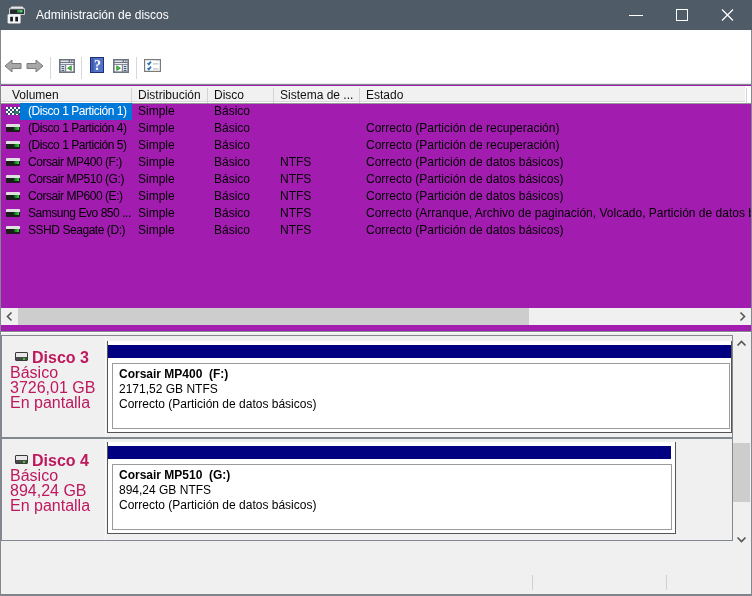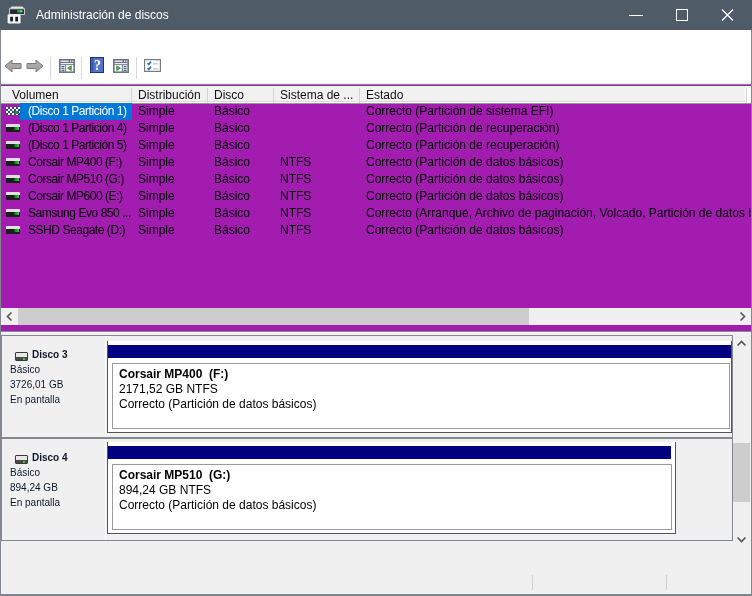--- a/index.html
+++ b/index.html
@@ -32,21 +32,21 @@
 .dicon:after { content:""; position:absolute; right:1px; top:3px; width:5px; height:3px; background:linear-gradient(90deg,#0f5f1f,#35d53a); }
 .hatch { top:4px; left:5px; width:14px; height:8px; background:conic-gradient(#2c4d72 25%,#fff 0 50%,#2c4d72 0 75%,#fff 0) 0 0/4px 4px; }
 .hatch:after { content:""; position:absolute; right:1px; bottom:1px; width:5px; height:3px; background:#37766a; }
 
 #hscroll { left:0; top:223px; width:750px; height:17px; background:#f0f0f0; }
 #hthumb { left:17px; top:0; width:511px; height:17px; background:#cdcdcd; }
 
 #botpane { left:1px; top:333px; width:750px; height:261px; background:#f0f0f0; }
 .diskrow { left:0; width:732px; border:1px solid #828790; background:#f0f0f0; }
 .sidebar { left:0; top:0; width:104px; height:100%; border-right:1px solid #fafafa; background:#f0f0f0; }
-.sbline { left:8px; font-size:10px; color:#0f172a; }
+.sbline { left:8px; font-size:16px; color:#be185d; }
 .diskico { width:13px; height:9px; background:linear-gradient(#e8e8e8 0 4px,#4a4a4a 4px); border:1px solid #3a3a3a; border-radius:1px; }
 .diskico:after { content:""; position:absolute; right:2px; top:5px; width:2px; height:2px; background:#36d12e; }
 .part { background:#fff; border:1px solid #555; border-top:none; }
 .navy { left:0; top:4px; width:100%; height:13px; background:#000080; }
 .lblbox { border:1px solid #9b9b9b; background:#fff; }
 .ptext { left:6px; font-size:12px; white-space:nowrap; }
 
 #vscroll { left:732px; top:0; width:17px; height:216px; background:#f0f0f0; }
 #vthumb { left:0; top:110px; width:17px; height:59px; background:#cdcdcd; }
 
@@ -151,21 +151,20 @@
     <div class="abs hdiv" style="left:358px"></div>
     <div class="abs hdiv" style="left:745px"></div>
   </div>
 
   <div class="abs row" style="top:18px">
     <div class="abs sel"></div>
     <div class="abs hatch"></div>
     <div class="abs cell vol" style="left:27px;color:#fff">(Disco 1 Partición 1)</div>
     <div class="abs cell" style="left:137px">Simple</div>
     <div class="abs cell" style="left:213px">Básico</div>
-    <div class="abs cell" style="left:365px">Correcto (Partición de sistema EFI)</div>
   </div>
   <div class="abs row" style="top:35px">
     <div class="abs dicon"></div>
     <div class="abs cell vol" style="left:27px">(Disco 1 Partición 4)</div>
     <div class="abs cell" style="left:137px">Simple</div>
     <div class="abs cell" style="left:213px">Básico</div>
     <div class="abs cell" style="left:365px">Correcto (Partición de recuperación)</div>
   </div>
   <div class="abs row" style="top:52px">
     <div class="abs dicon"></div>

